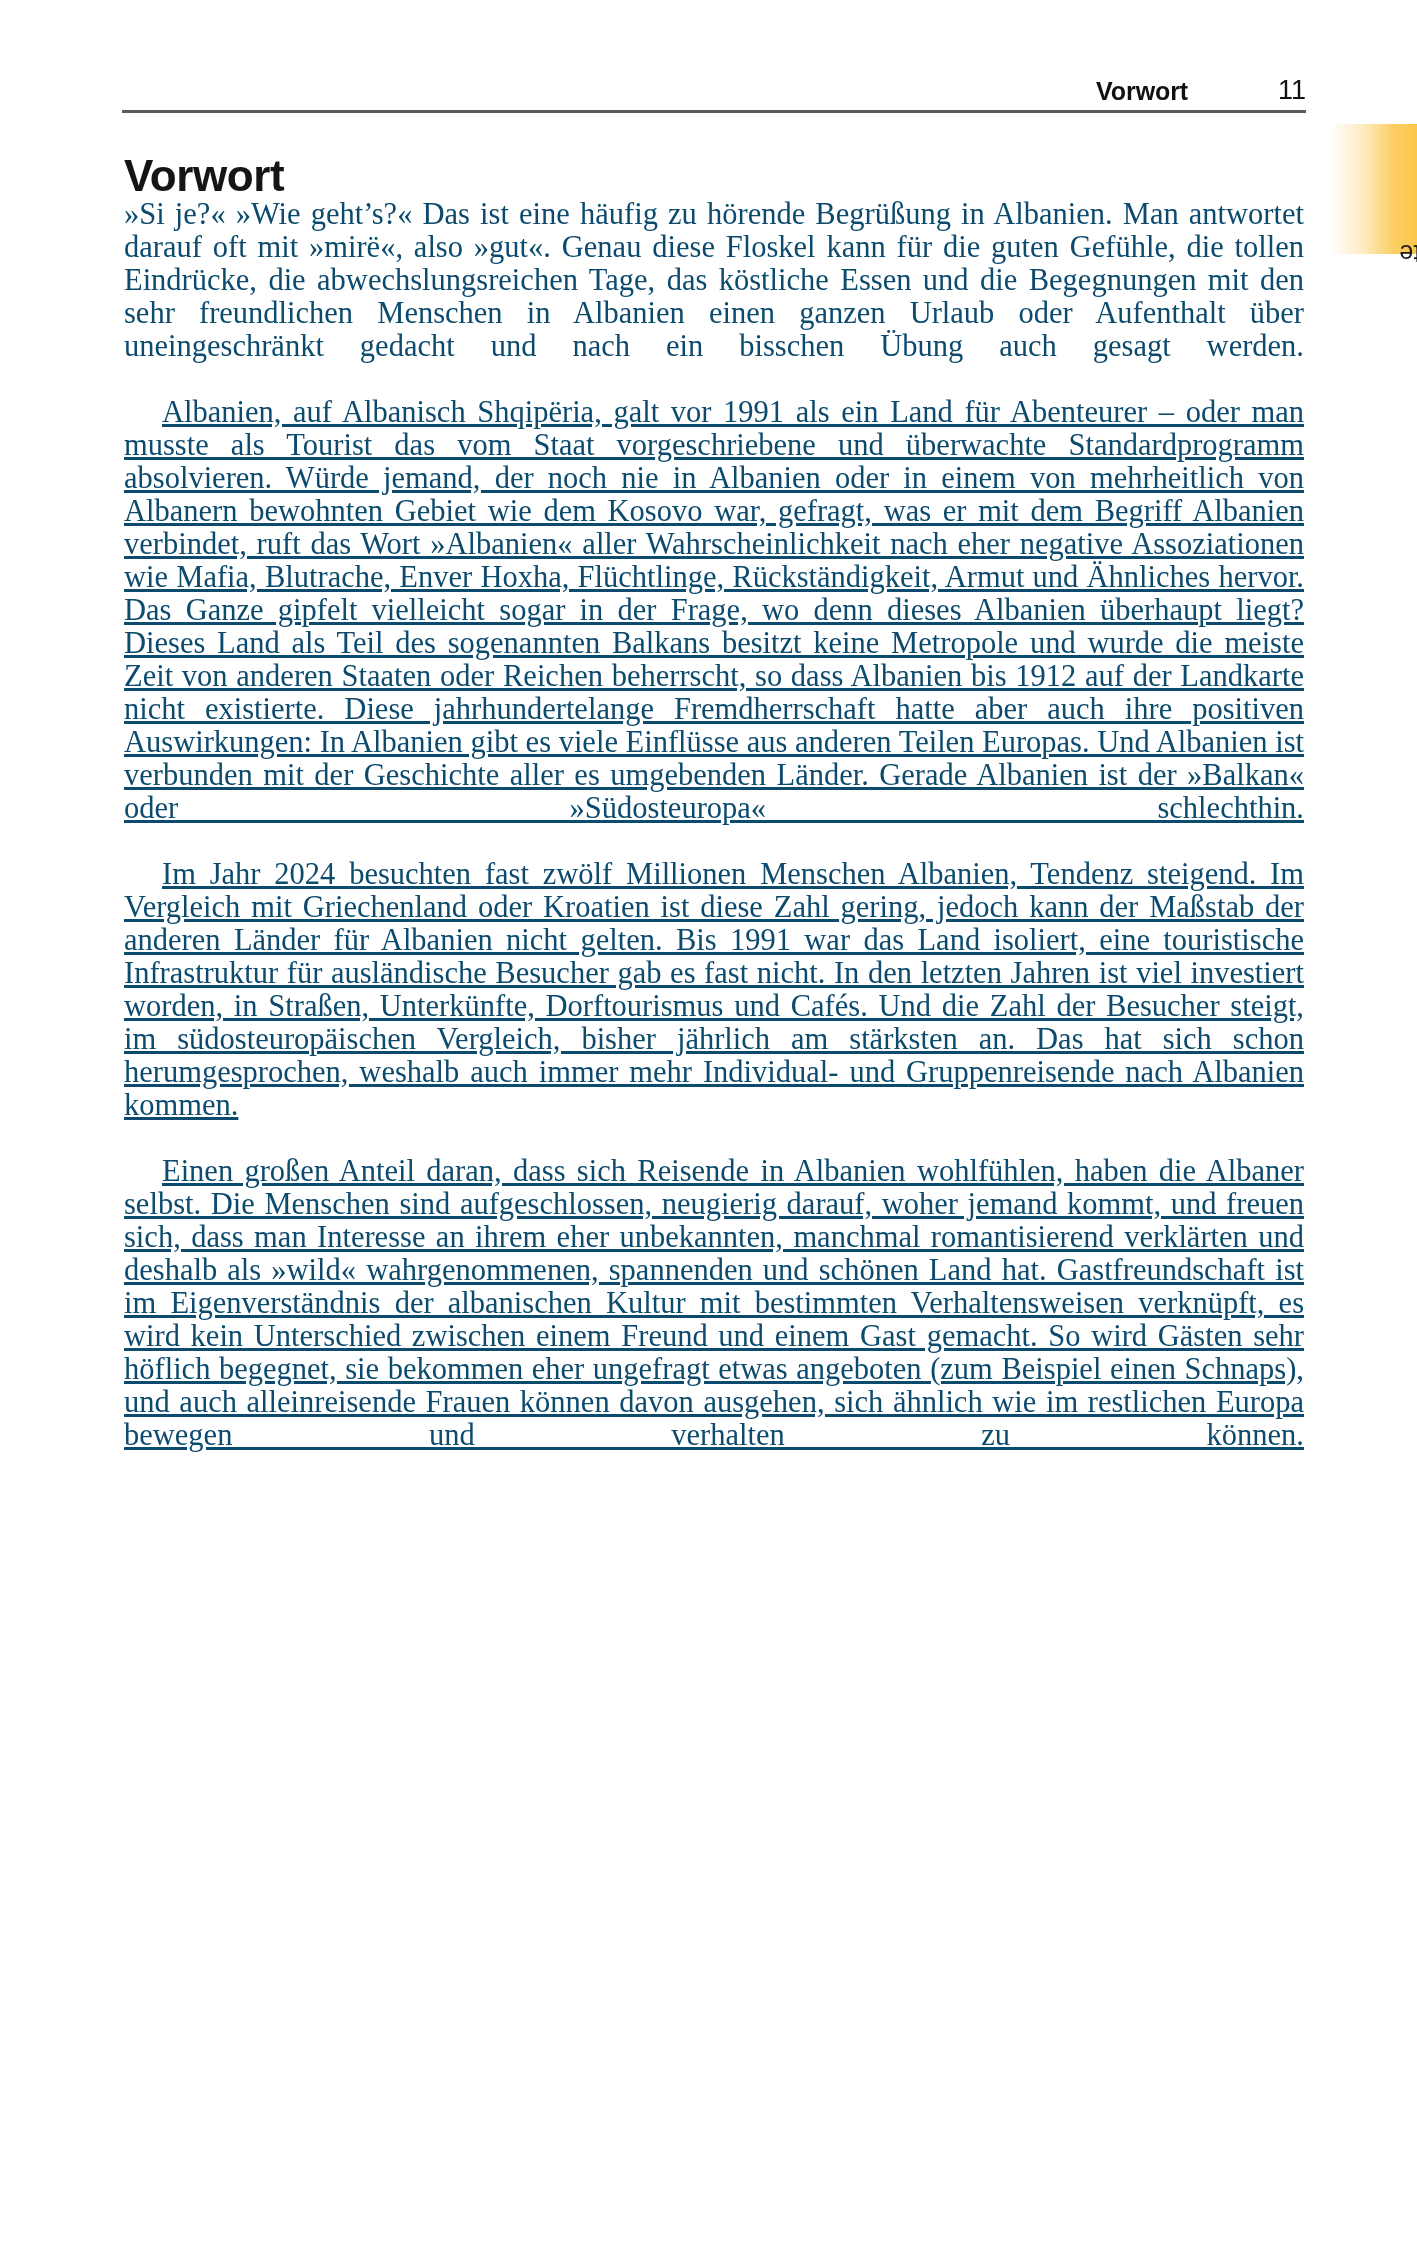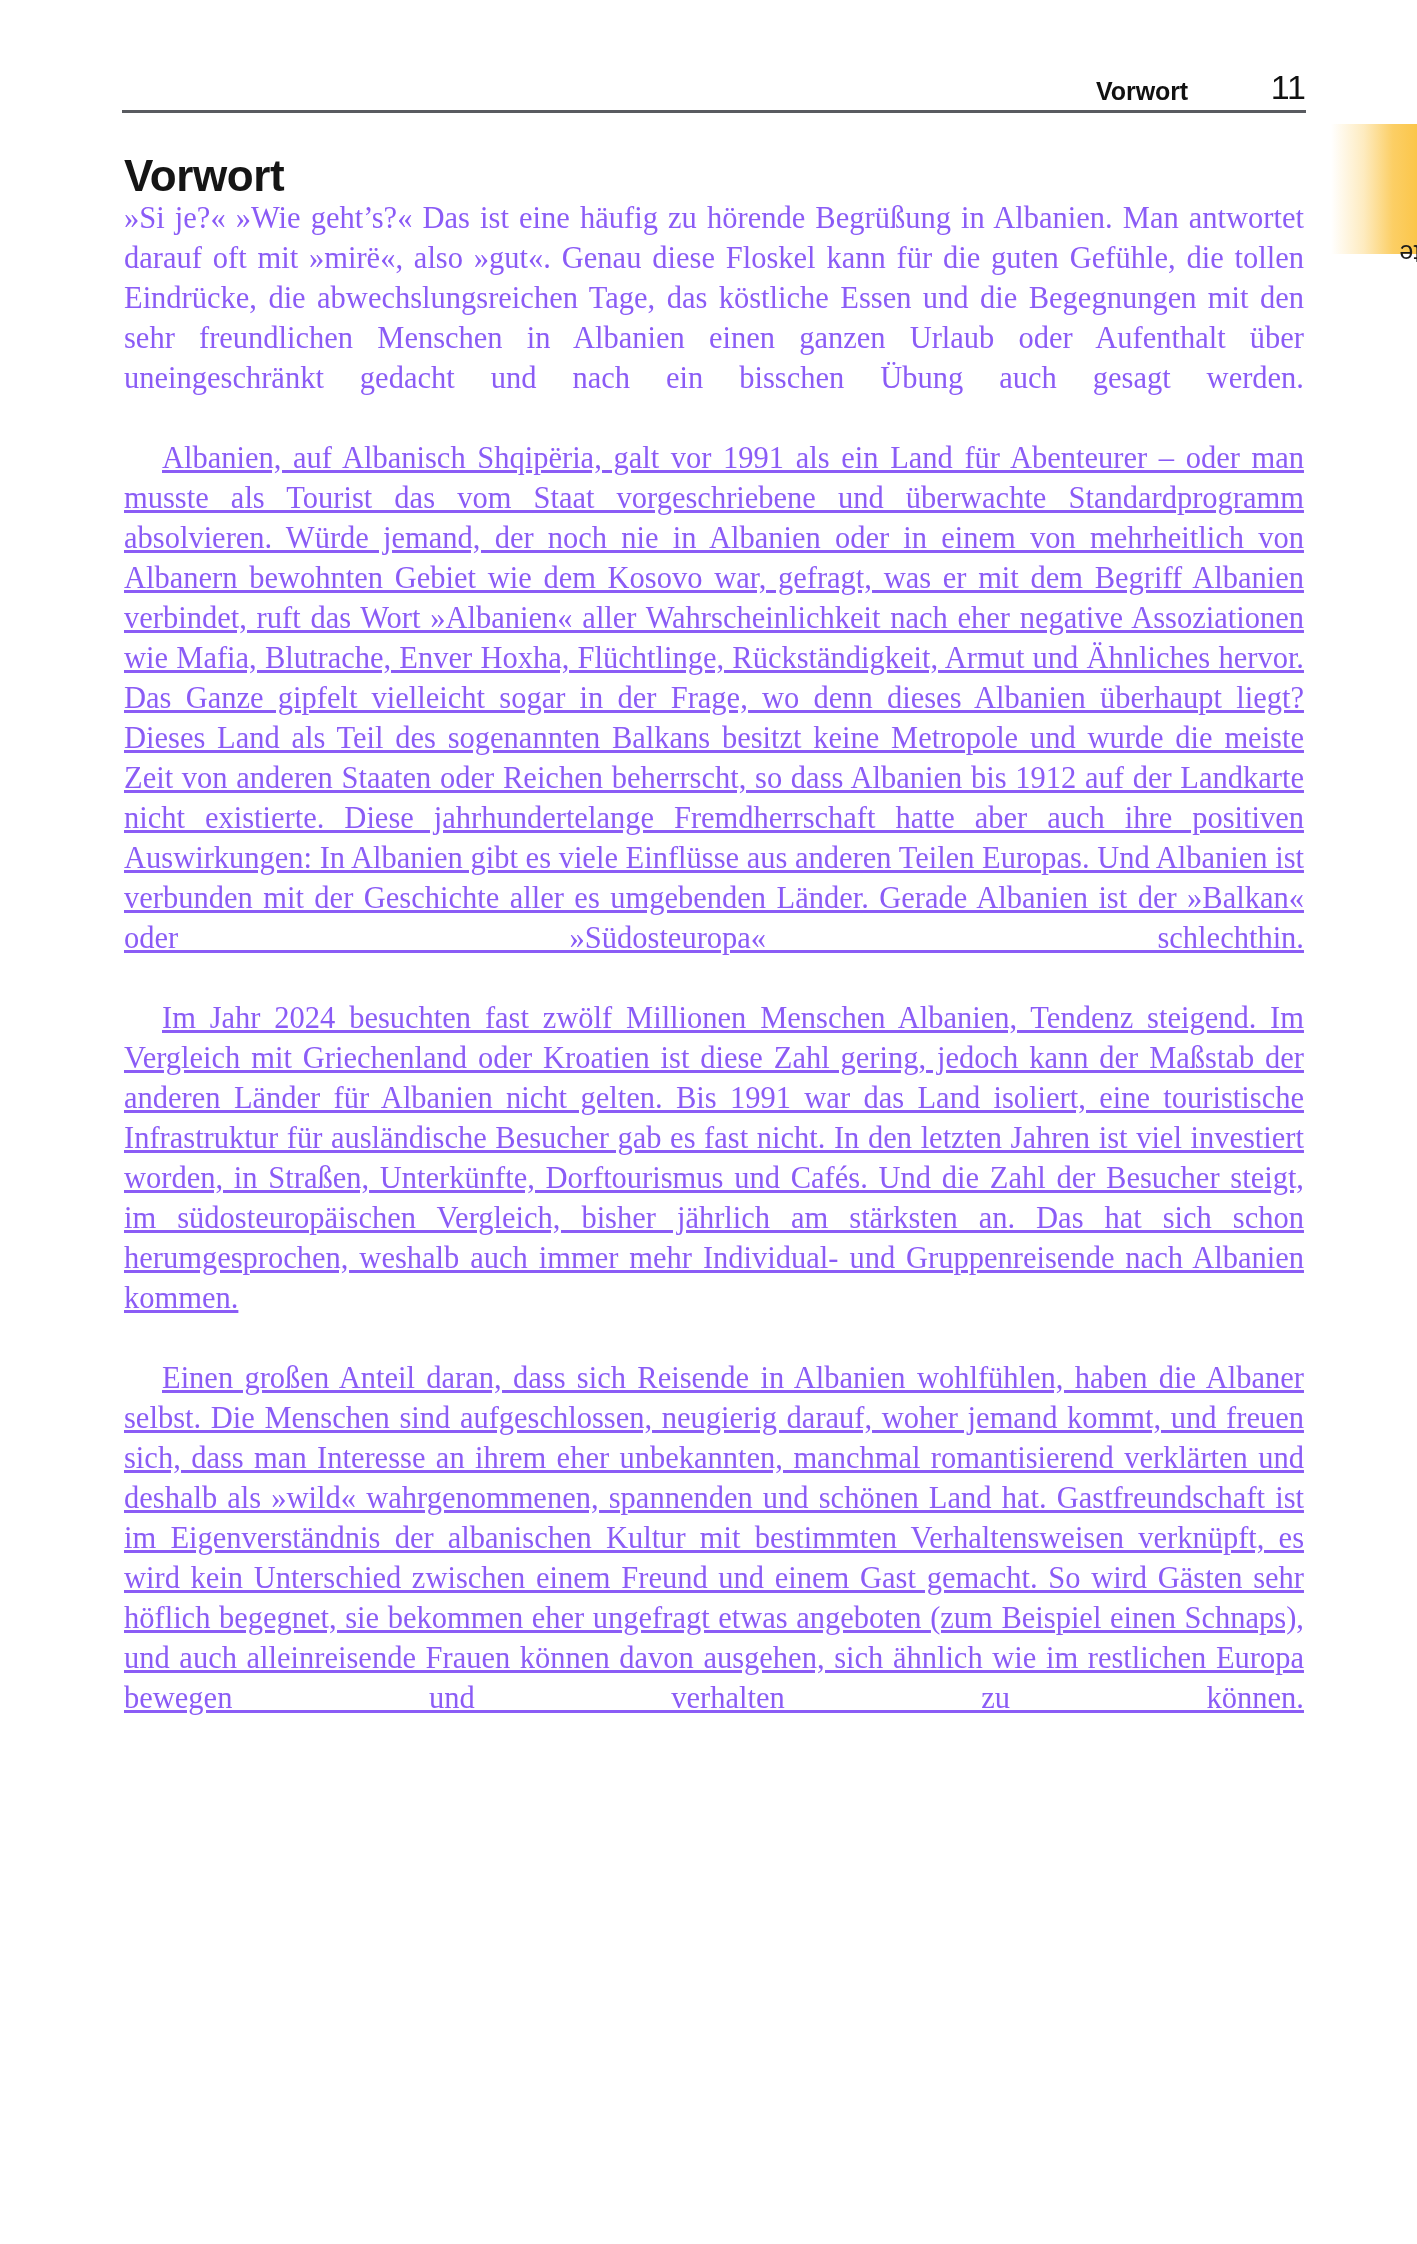--- a/index.html
+++ b/index.html
@@ -39,21 +39,21 @@
     font-family: "Liberation Sans", "DejaVu Sans", sans-serif;
     font-weight: 700;
     font-size: 25px;
     letter-spacing: -0.1px;
     color: #111111;
     line-height: 1;
   }
   .running-head .rh-page {
     font-family: "Liberation Sans", "DejaVu Sans", sans-serif;
     font-weight: 400;
-    font-size: 34px;
+    font-size: 27px;
     color: #111111;
     line-height: 1;
     width: 118px;
     text-align: right;
   }
   .head-rule {
     position: absolute;
     left: 122px;
     top: 110px;
     width: 1184px;
@@ -77,25 +77,25 @@
   
   .body-col {
     position: absolute;
     left: 124px;
     top: 198px;
     width: 1180px;
   }
   .body-col p {
     margin: 0;
     font-size: 30.5px;
-    line-height: 40px;
+    line-height: 33px;
     text-align: justify;
     text-justify: inter-word;
     hyphens: manual;
-    color: #8b5cf6;
+    color: #0c4a6e;
     font-family: "Liberation Serif", "DejaVu Serif", serif;
   }
   .body-col p.indent {
     text-indent: 38px;
     text-decoration: underline;
   }
   
   .body-col p::after {
     content: "";
     display: inline-block;

